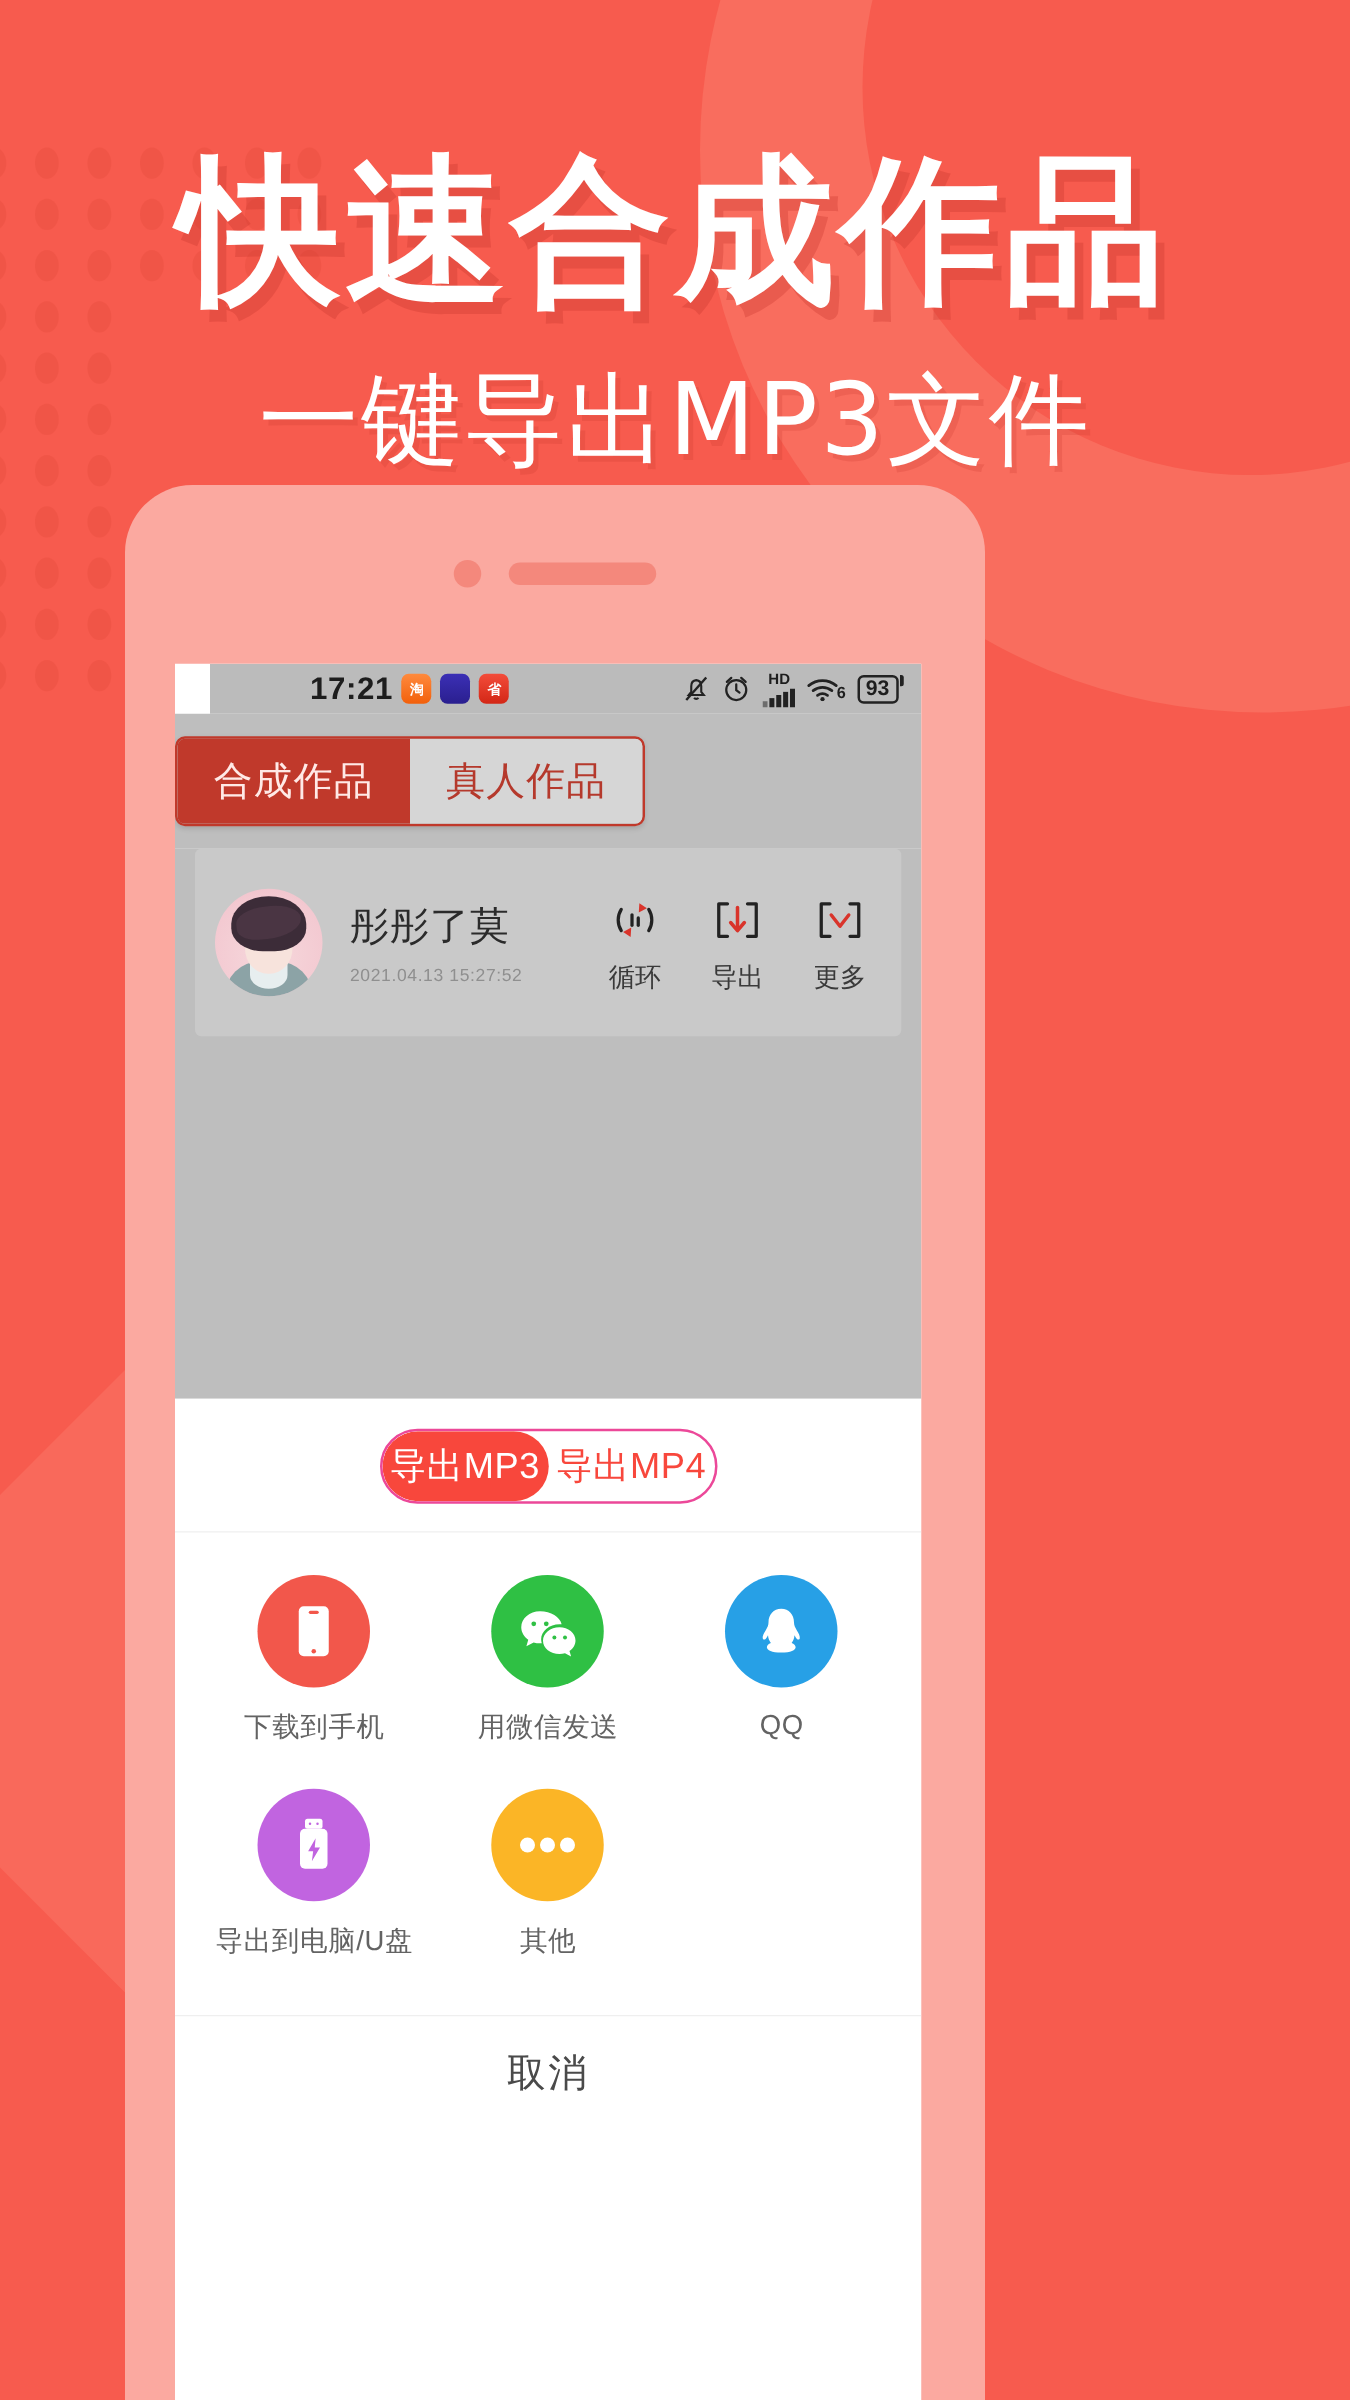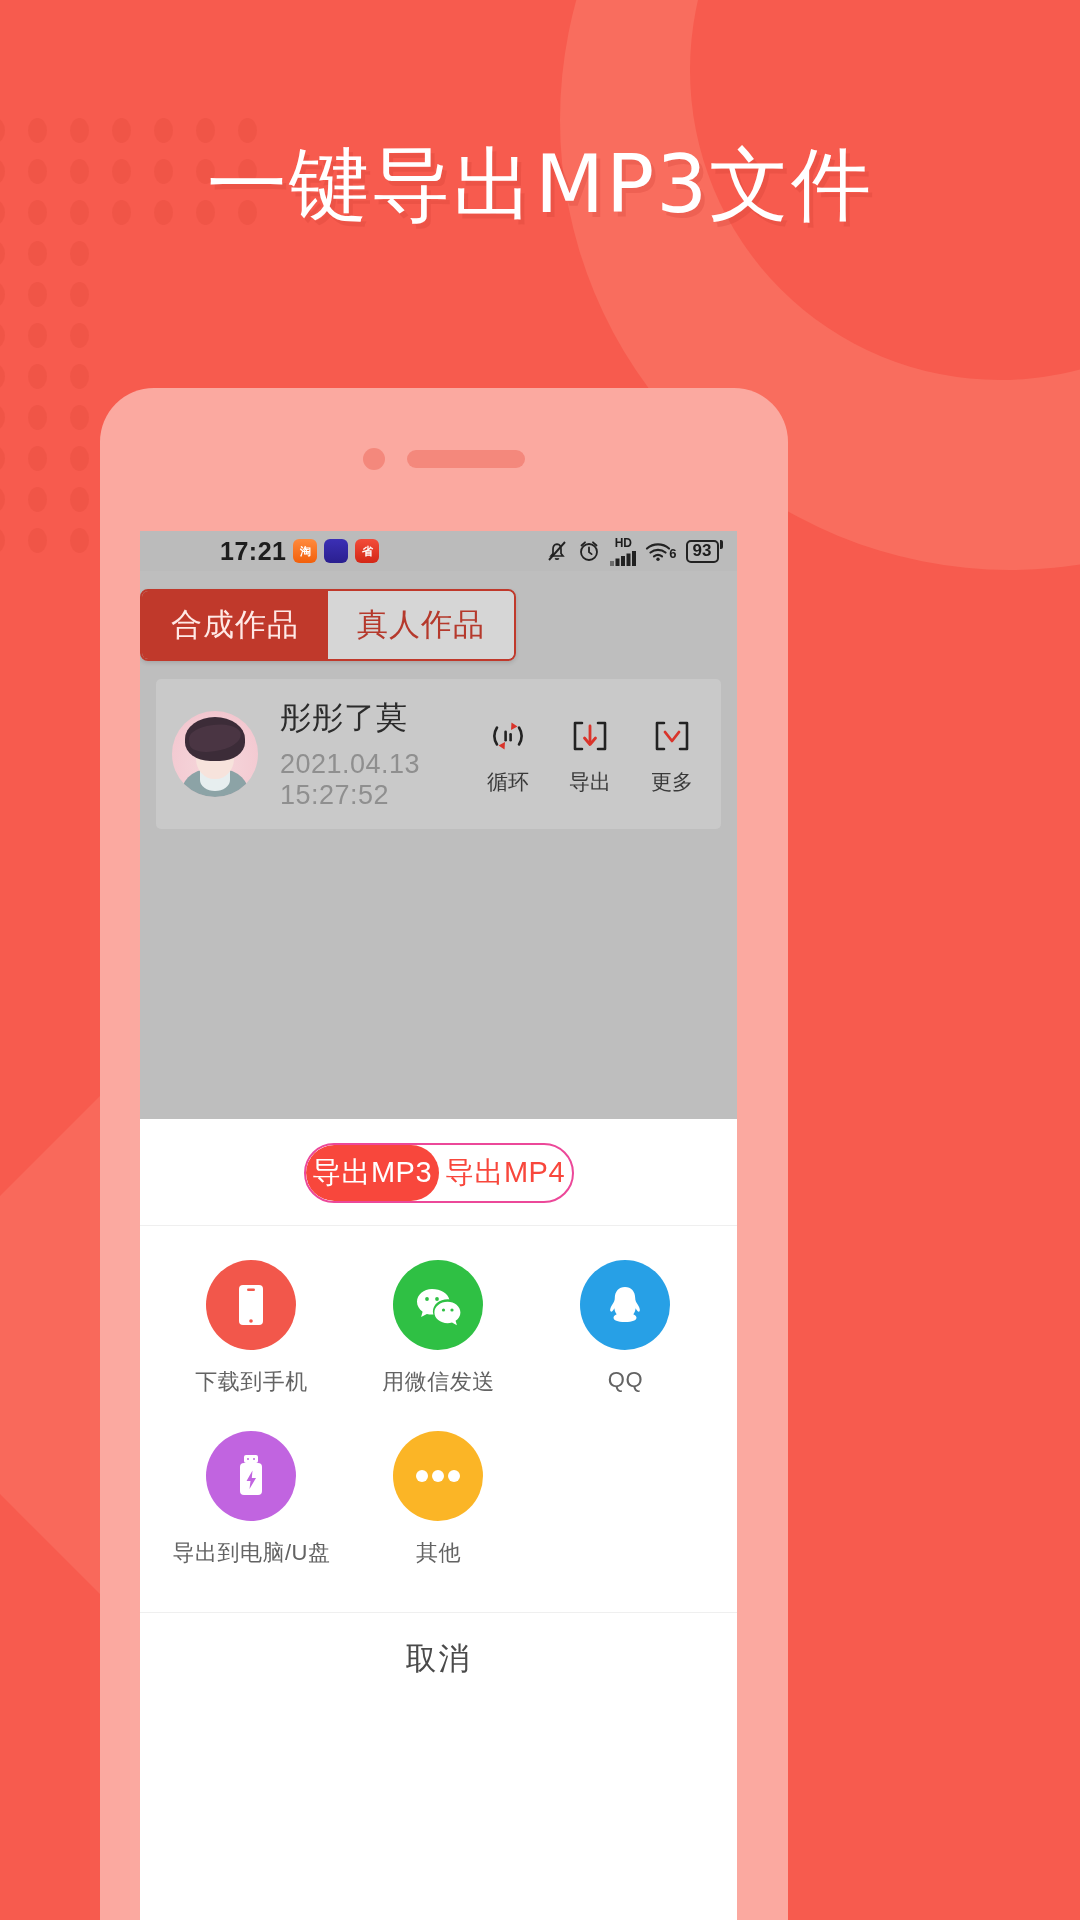--- a/index.html
+++ b/index.html
@@ -115,20 +115,21 @@
 
   
   .statusbar {
     height: 40px;
     background: #BBBBBB;
     display: flex;
     align-items: center;
     padding: 0 14px;
     font-size: 23px;
     color: #1d1d1d;
+    margin-left: 28px;
   }
   .sb-left {
     display: flex; align-items: center; gap: 7px;
     margin-left: 66px;
   }
   .sb-time { font-weight: 600; font-size: 25px; letter-spacing: .5px; }
   .sb-appicon {
     width: 24px; height: 24px;
     border-radius: 6px;
     font-size: 11px;
@@ -243,21 +244,21 @@
   }
 
   .work-meta { margin-left: 22px; flex: 1; }
   .work-title {
     font-size: 31px;
     color: #2b2b2b;
     letter-spacing: 1px;
   }
   .work-date {
     margin-top: 10px;
-    font-size: 27px;
+    font-size: 14px;
     color: #8f8f8f;
     letter-spacing: .5px;
   }
 
   .work-actions { display: flex; gap: 24px; margin-right: 4px; }
   .act {
     width: 58px;
     display: flex; flex-direction: column; align-items: center;
   }
   .act-ico { height: 48px; display: flex; align-items: center; justify-content: center; }
@@ -387,20 +388,21 @@
       <div class="dot" style="left: 0px; top: 410px;"></div>
       <div class="dot" style="left: 42px; top: 410px;"></div>
       <div class="dot" style="left: 84px; top: 410px;"></div>
       <div class="dot" style="left: 126px; top: 410px;"></div>
       <div class="dot" style="left: 168px; top: 410px;"></div>
       <div class="dot" style="left: 210px; top: 410px;"></div>
       <div class="dot" style="left: 252px; top: 410px;"></div>
     </div>
 
   <div class="headline-wrap">
+    <div class="headline">快速合成作品</div>
     <div class="subhead">一键导出MP3文件</div>
   </div>
 
   <div class="phone">
     <div class="phone-notch">
       <div class="notch-dot"></div>
       <div class="notch-bar"></div>
     </div>
 
     <div class="screen">

